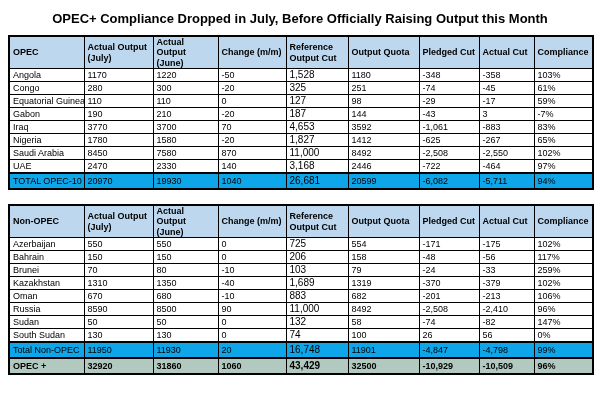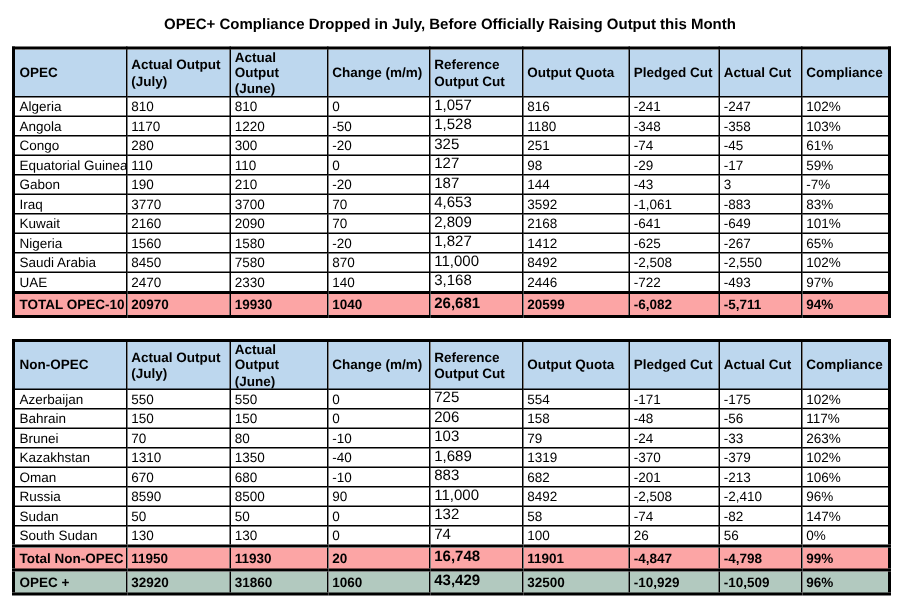--- a/index.html
+++ b/index.html
@@ -2,39 +2,39 @@
 <html><head>
 <meta charset="utf-8">
 <style>
   html, body { margin: 0; padding: 0; background: #fff; }
   body {
     width: 600px; height: 401px; overflow: hidden;
     font-family: "Liberation Sans", sans-serif; color: #000;
   }
   .page { padding: 5px 8px 0 8px; }
   .title {
-    font-size: 10px; font-weight: bold; text-align: center;
+    font-size: 13px; font-weight: bold; text-align: center;
     margin: 6px 0 9px 0; white-space: nowrap; letter-spacing: 0px;
   }
   table.data-table {
     border-collapse: collapse; table-layout: fixed;
     width: 584px; border: 2px solid #000;
   }
   th, td {
     border: 1px solid #000; font-size: 9px; padding: 0 3px;
     text-align: left; overflow: hidden; white-space: nowrap;
   }
   thead th {
     background: #BDD7EE; font-weight: bold; height: 26px;
     vertical-align: middle; line-height: 1.15; white-space: normal;
   }
   tbody td { height: 12px; line-height: 12px; vertical-align: middle; }
   tbody td.c4 { font-size: 10px; }
   tr.total td {
-    background: #fca5a5; font-weight: bold; height: 14px; line-height: 14px;
+    background: #0ea5e9; font-weight: normal; height: 14px; line-height: 14px;
     border-top: 2px solid #000; border-bottom: 2px solid #000;
   }
   tr.grand td {
     background: #B2C9BF; font-weight: bold; height: 14px; line-height: 14px;
     border-top: 2px solid #000; border-bottom: 2px solid #000;
   }
   .spacer { height: 14px; }
 </style>
 </head>
 <body>
@@ -63,31 +63,20 @@
           <th>Change (m/m)</th>
           <th>Reference Output Cut</th>
           <th>Output Quota</th>
           <th>Pledged Cut</th>
           <th>Actual Cut</th>
           <th>Compliance</th>
         </tr>
       </thead>
     <tbody>
         <tr>
-          <td class="c0">Algeria</td>
-          <td class="c1">810</td>
-          <td class="c2">810</td>
-          <td class="c3">0</td>
-          <td class="c4">1,057</td>
-          <td class="c5">816</td>
-          <td class="c6">-241</td>
-          <td class="c7">-247</td>
-          <td class="c8">102%</td>
-        </tr>
-        <tr>
           <td class="c0">Angola</td>
           <td class="c1">1170</td>
           <td class="c2">1220</td>
           <td class="c3">-50</td>
           <td class="c4">1,528</td>
           <td class="c5">1180</td>
           <td class="c6">-348</td>
           <td class="c7">-358</td>
           <td class="c8">103%</td>
         </tr>
@@ -129,33 +118,22 @@
           <td class="c1">3770</td>
           <td class="c2">3700</td>
           <td class="c3">70</td>
           <td class="c4">4,653</td>
           <td class="c5">3592</td>
           <td class="c6">-1,061</td>
           <td class="c7">-883</td>
           <td class="c8">83%</td>
         </tr>
         <tr>
-          <td class="c0">Kuwait</td>
-          <td class="c1">2160</td>
-          <td class="c2">2090</td>
-          <td class="c3">70</td>
-          <td class="c4">2,809</td>
-          <td class="c5">2168</td>
-          <td class="c6">-641</td>
-          <td class="c7">-649</td>
-          <td class="c8">101%</td>
-        </tr>
-        <tr>
           <td class="c0">Nigeria</td>
-          <td class="c1">1560</td>
+          <td class="c1">1780</td>
           <td class="c2">1580</td>
           <td class="c3">-20</td>
           <td class="c4">1,827</td>
           <td class="c5">1412</td>
           <td class="c6">-625</td>
           <td class="c7">-267</td>
           <td class="c8">65%</td>
         </tr>
         <tr>
           <td class="c0">Saudi Arabia</td>
@@ -169,21 +147,21 @@
           <td class="c8">102%</td>
         </tr>
         <tr>
           <td class="c0">UAE</td>
           <td class="c1">2470</td>
           <td class="c2">2330</td>
           <td class="c3">140</td>
           <td class="c4">3,168</td>
           <td class="c5">2446</td>
           <td class="c6">-722</td>
-          <td class="c7">-493</td>
+          <td class="c7">-464</td>
           <td class="c8">97%</td>
         </tr>
         <tr class="total">
           <td class="c0">TOTAL OPEC-10</td>
           <td class="c1">20970</td>
           <td class="c2">19930</td>
           <td class="c3">1040</td>
           <td class="c4">26,681</td>
           <td class="c5">20599</td>
           <td class="c6">-6,082</td>
@@ -245,21 +223,21 @@
         </tr>
         <tr>
           <td class="c0">Brunei</td>
           <td class="c1">70</td>
           <td class="c2">80</td>
           <td class="c3">-10</td>
           <td class="c4">103</td>
           <td class="c5">79</td>
           <td class="c6">-24</td>
           <td class="c7">-33</td>
-          <td class="c8">263%</td>
+          <td class="c8">259%</td>
         </tr>
         <tr>
           <td class="c0">Kazakhstan</td>
           <td class="c1">1310</td>
           <td class="c2">1350</td>
           <td class="c3">-40</td>
           <td class="c4">1,689</td>
           <td class="c5">1319</td>
           <td class="c6">-370</td>
           <td class="c7">-379</td>

